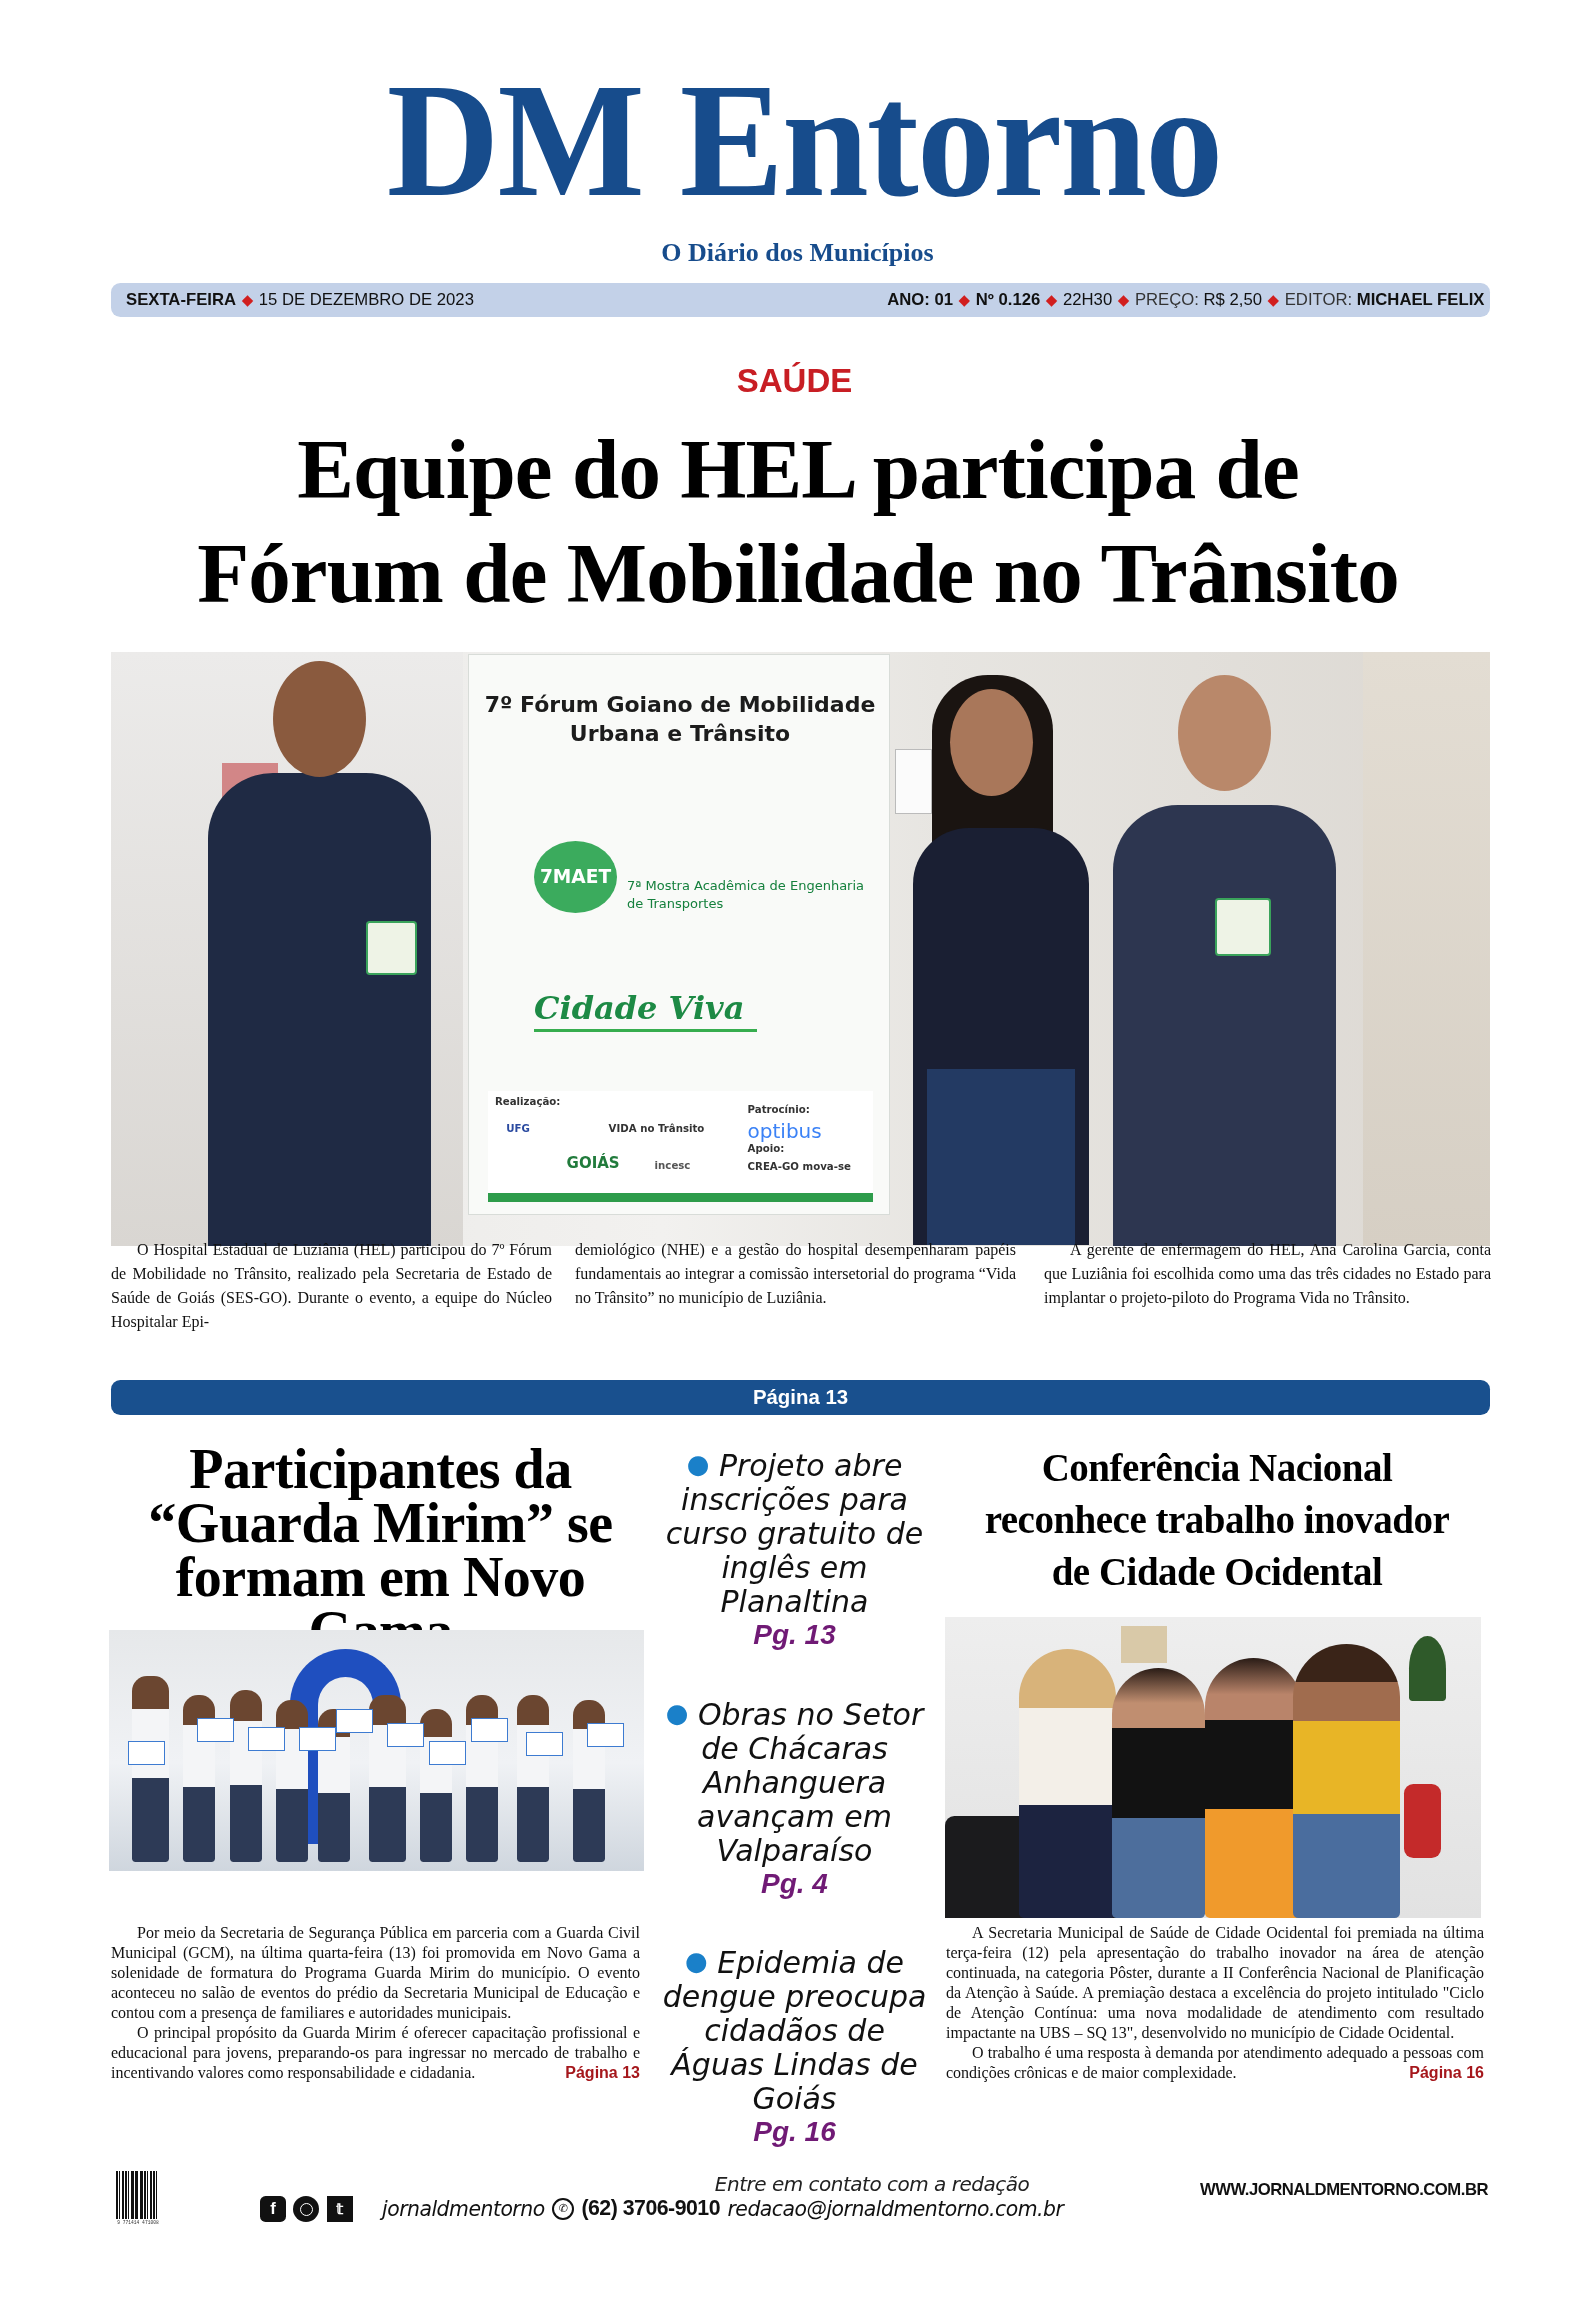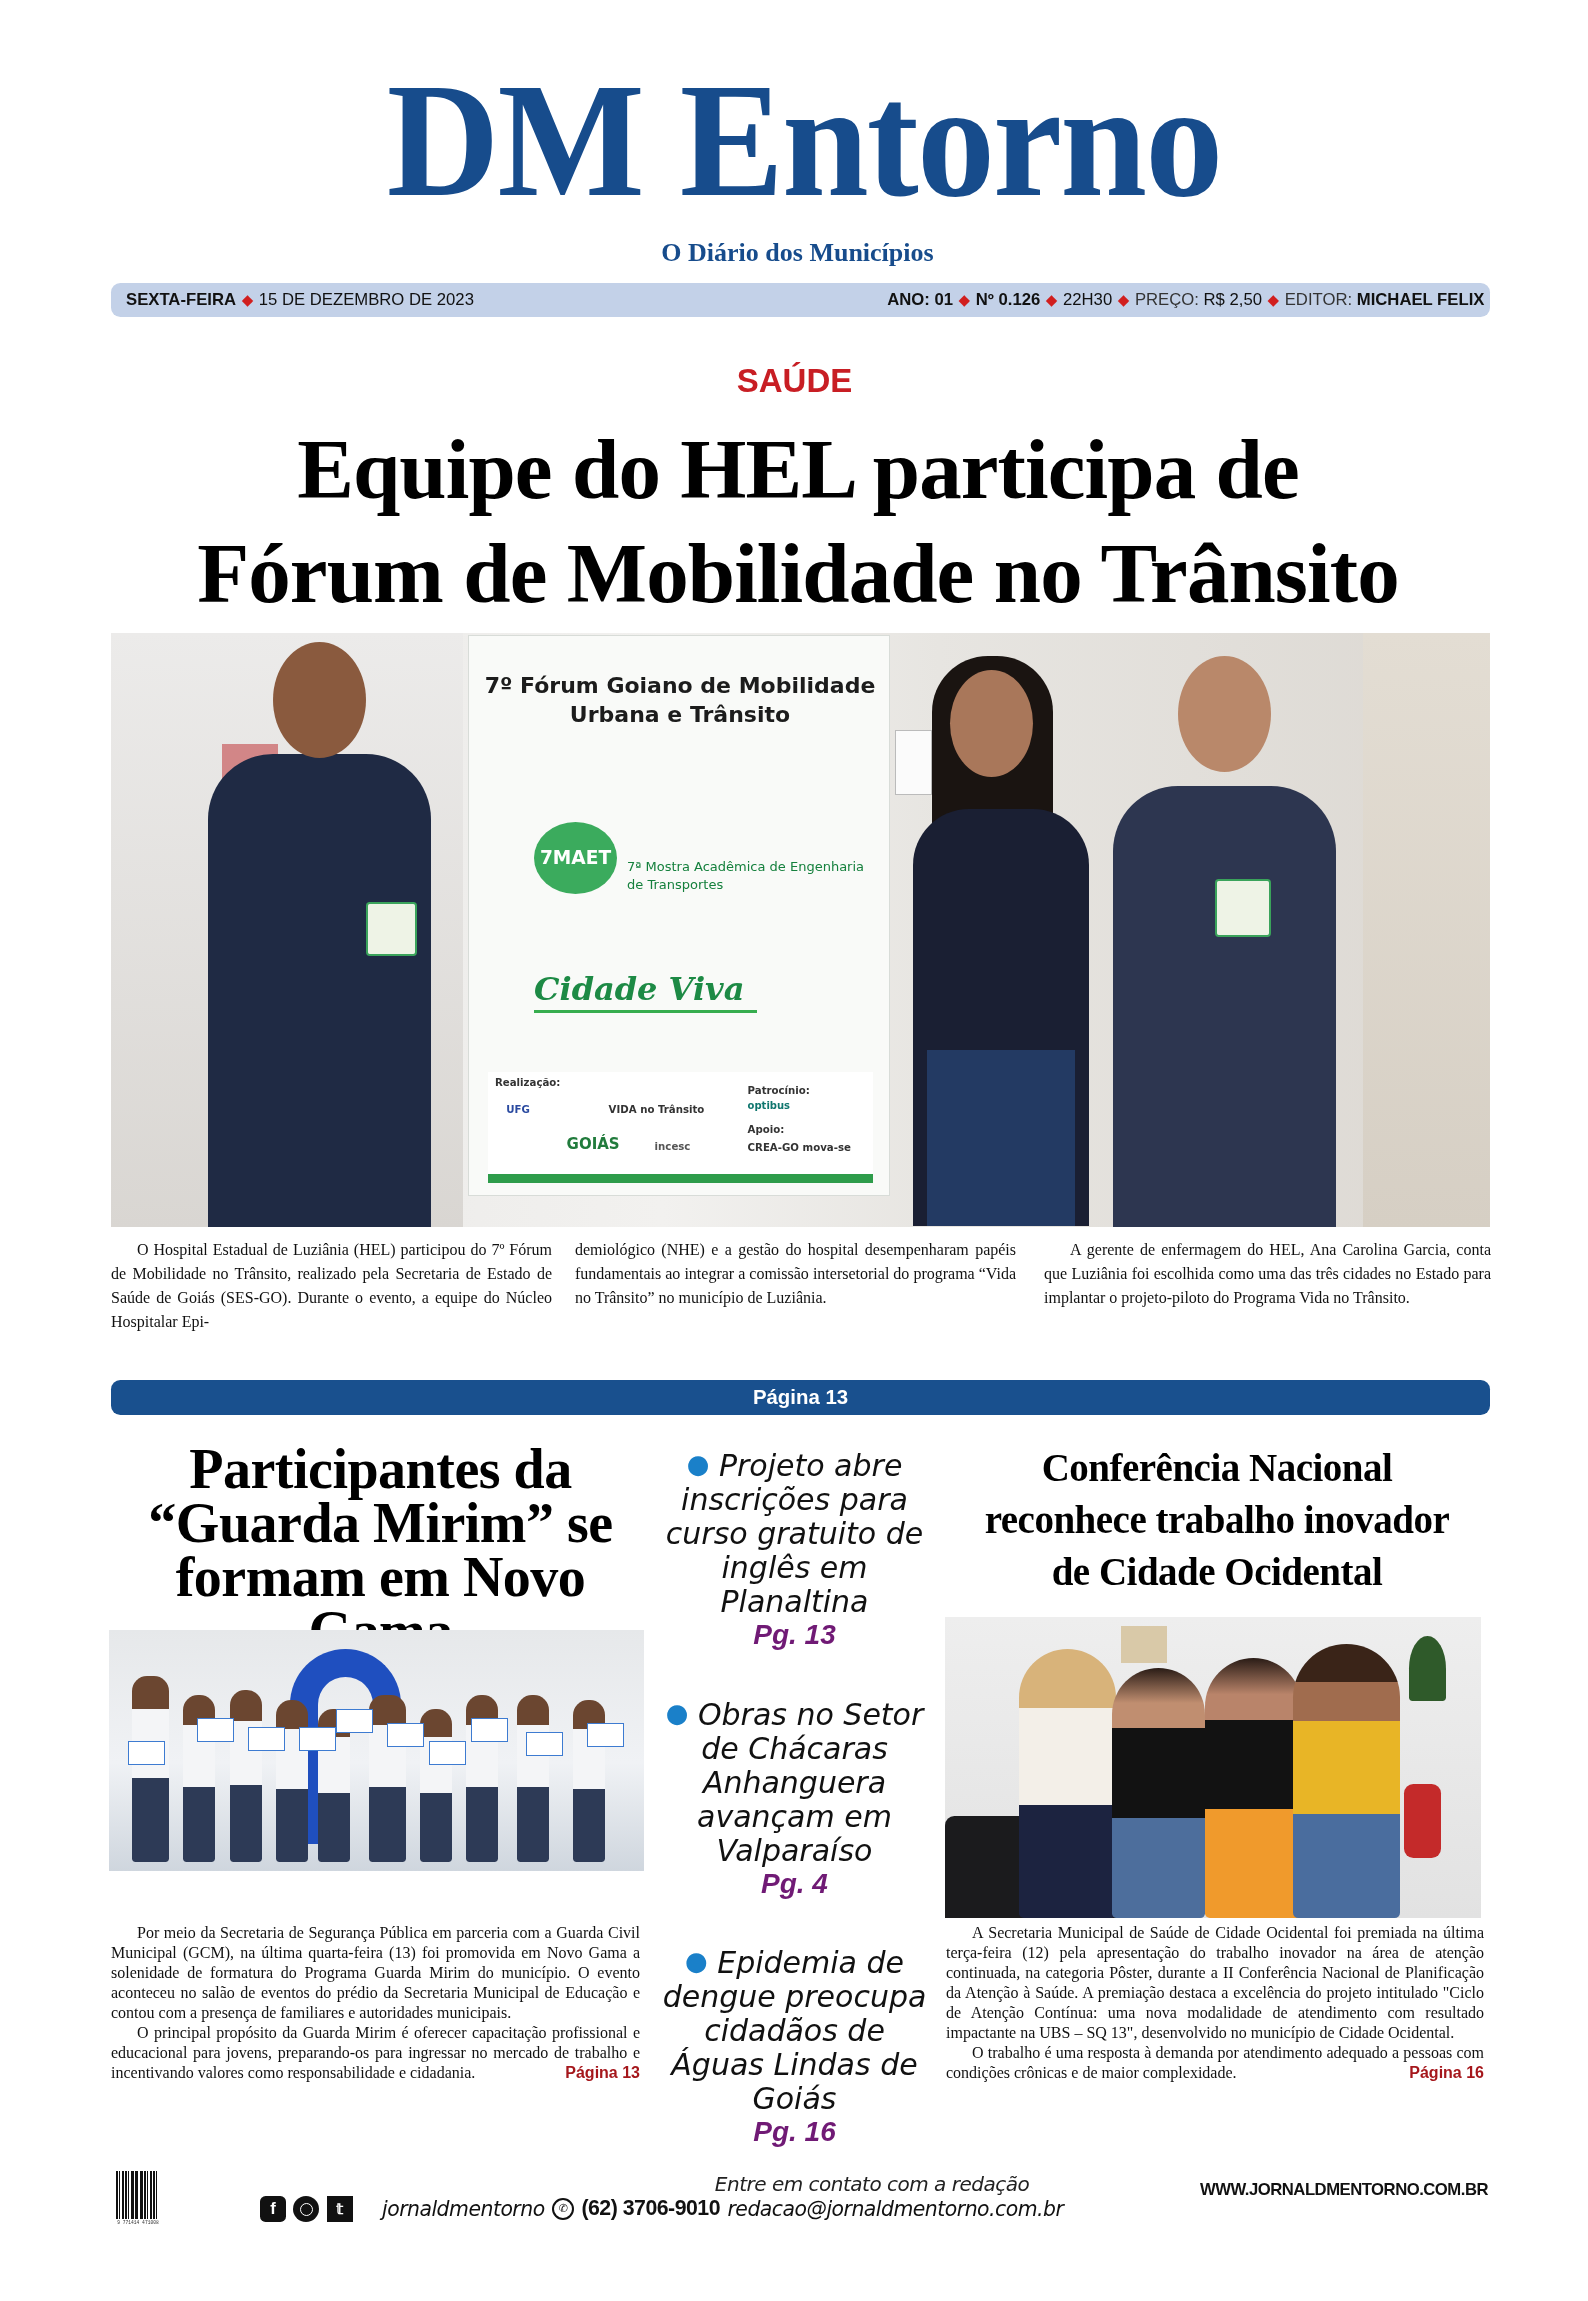--- a/index.html
+++ b/index.html
@@ -39,21 +39,21 @@
     font-size: 33px; color: #c81e24; letter-spacing: 0;
   }
   .headline {
     left: 93px; top: 417px; width: 1410px; text-align: center;
     font-family: "Liberation Serif", serif; font-weight: bold;
     font-size: 85px; line-height: 104px; color: #000; letter-spacing: -0.9px;
   }
 
   
   .main-photo {
-    left: 111px; top: 633px; width: 1379px; height: 594px; overflow: hidden;
+    left: 111px; top: 652px; width: 1379px; height: 594px; overflow: hidden;
     background: linear-gradient(90deg, #e9e8e6 0%, #f2f1ef 40%, #e7e5e1 60%, #dcd8d2 100%);
   }
   .mp-wall-left { left: 0; top: 0; width: 352px; height: 594px; background: linear-gradient(180deg,#ecebea,#d9d6d2); }
   .mp-red { left: 111px; top: 111px; width: 56px; height: 427px; background: #c0363a; opacity: .55; }
   .mp-p1-body { left: 97px; top: 121px; width: 223px; height: 473px; background: #1f2a44; border-radius: 65px 65px 0 0; }
   .mp-p1-head { left: 162px; top: 9.3px; width: 93px; height: 116px; background: #8a5a3e; border-radius: 50%; }
   .mp-p1-badge { left: 255px; top: 269px; width: 51px; height: 54px; background: #eef3e6; border: 2.8px solid #3aa35b; border-radius: 3.7px; }
   .banner {
     left: 357px; top: 1.9px; width: 422px; height: 561px; background: #f9faf8;
     border: 0.9px solid #d8dcd8;
@@ -68,21 +68,21 @@
     font-weight: bold; font-size: 18.6px; display: flex; align-items: center; justify-content: center;
   }
   .maet-text { left: 158px; top: 198px; width: 250px; font-family: "DejaVu Sans", sans-serif; font-size: 13px; line-height: 18.6px; color: #15803d; margin-top: 24px; }
   .cidade-viva {
     left: 65px; top: 334px; width: 223px; font-family: "DejaVu Serif", serif; font-style: italic;
     font-weight: bold; font-size: 32px; color: #1d8a45; border-bottom: 3.7px solid #37ad4f; padding-bottom: 1.9px;
   }
   .banner-footer { left: 18.6px; top: 436px; width: 385px; height: 111px; background: #ffffff; border-bottom: 9.3px solid #2e9c4b; }
   .bf-label { font-family: "DejaVu Sans", sans-serif; font-size: 10.2px; color: #333; font-weight: bold; }
   .bf-goias { font-family: "DejaVu Sans", sans-serif; font-size: 15px; font-weight: bold; color: #217b3c; }
-  .bf-optibus { font-family: "DejaVu Sans", sans-serif; font-size: 10px; color: #0f766e; font-weight: bold; }
+  .bf-optibus { font-family: "DejaVu Sans", sans-serif; font-size: 20px; color: #3b82f6; font-weight: normal; }
   .mp-p2-body { left: 802px; top: 176px; width: 176px; height: 417px; background: #1a1f33; border-radius: 56px 56px 0 0; }
   .mp-p2-legs { left: 816px; top: 417px; width: 148px; height: 176px; background: #233a63; }
   .mp-p2-hair { left: 821px; top: 23px; width: 121px; height: 186px; background: #1a1411; border-radius: 56px 56px 18.6px 18.6px; }
   .mp-p2-head { left: 839px; top: 37px; width: 83px; height: 107px; background: #a9775a; border-radius: 50%; }
   .mp-p3-body { left: 1002px; top: 153px; width: 223px; height: 441px; background: #2d3650; border-radius: 65px 65px 0 0; }
   .mp-p3-head { left: 1067px; top: 23px; width: 93px; height: 116px; background: #b9886a; border-radius: 50%; }
   .mp-p3-badge { left: 1104px; top: 246px; width: 56px; height: 58px; background: #eef3e6; border: 2.8px solid #3aa35b; border-radius: 3.7px; }
   .mp-door { left: 1252px; top: 0; width: 127px; height: 594px; background: linear-gradient(180deg,#e3ddd3,#d6cfc4); }
   .mp-sign { left: 784px; top: 97px; width: 37px; height: 65px; background: #fbfbfb; border: 0.9px solid #bbb; }
 

